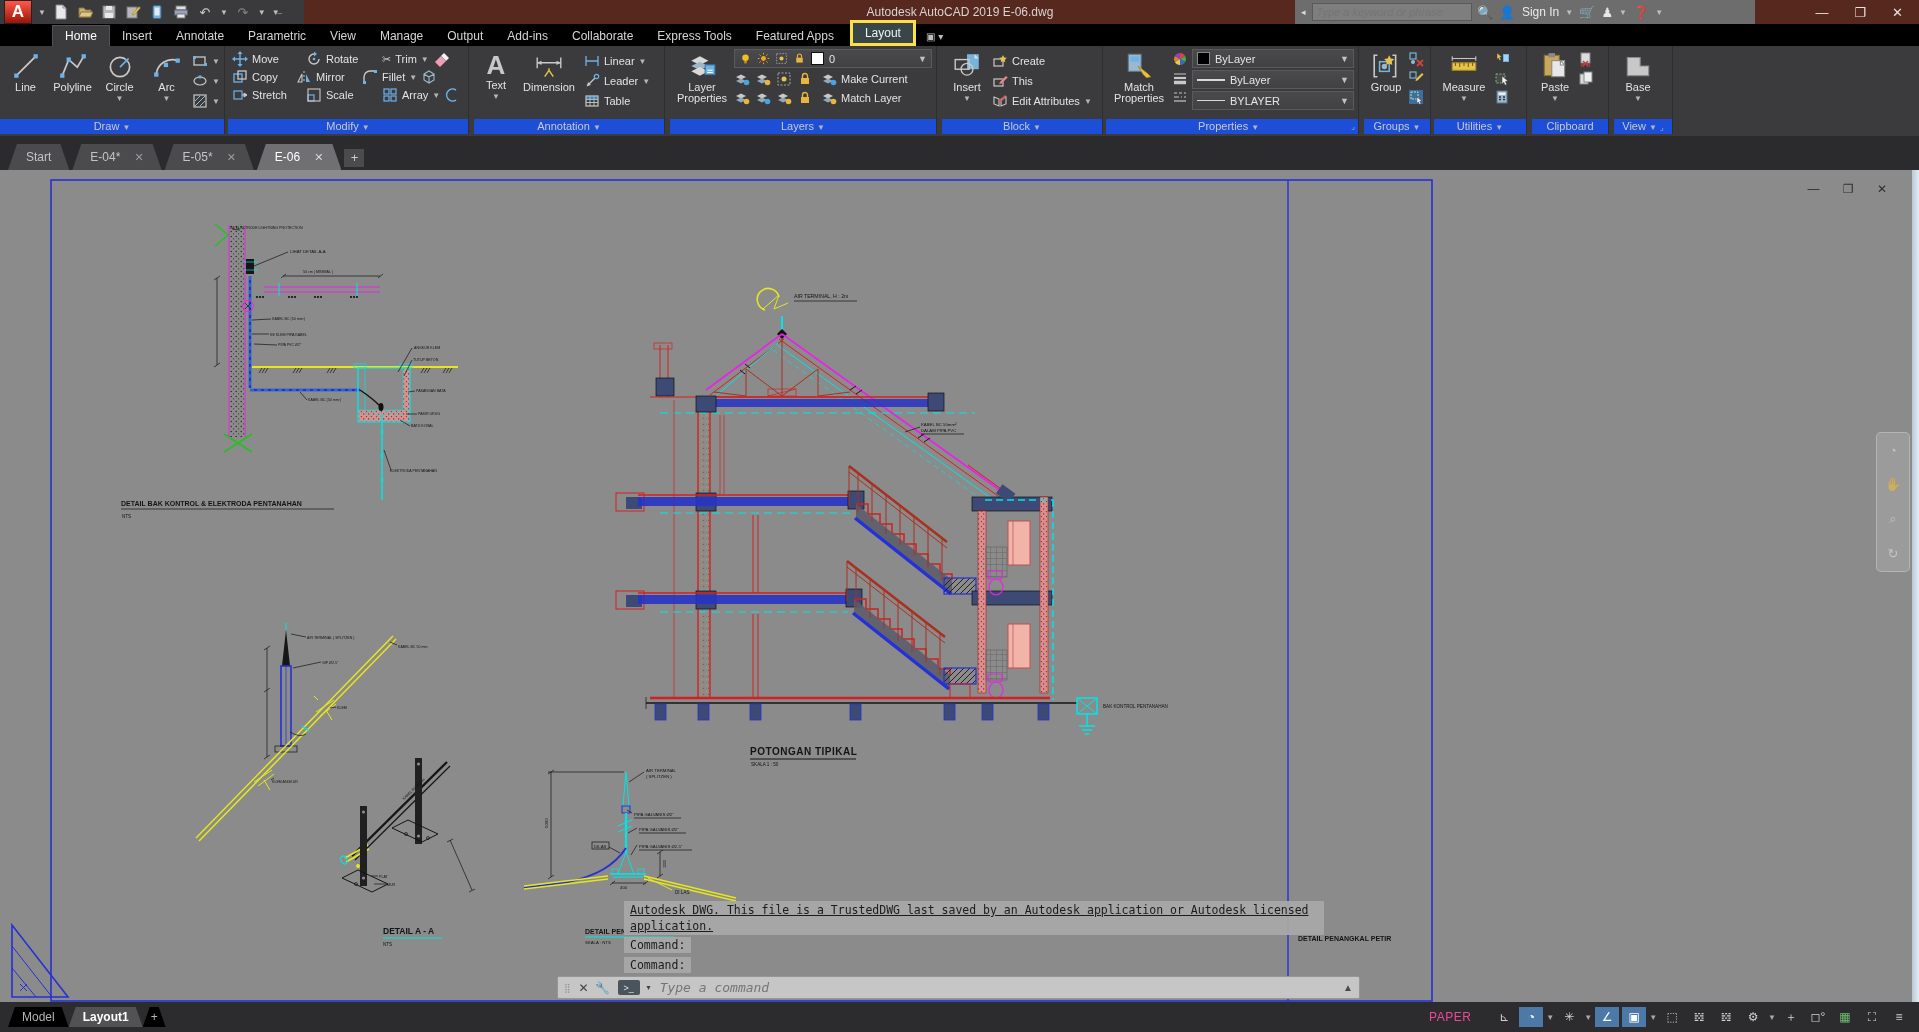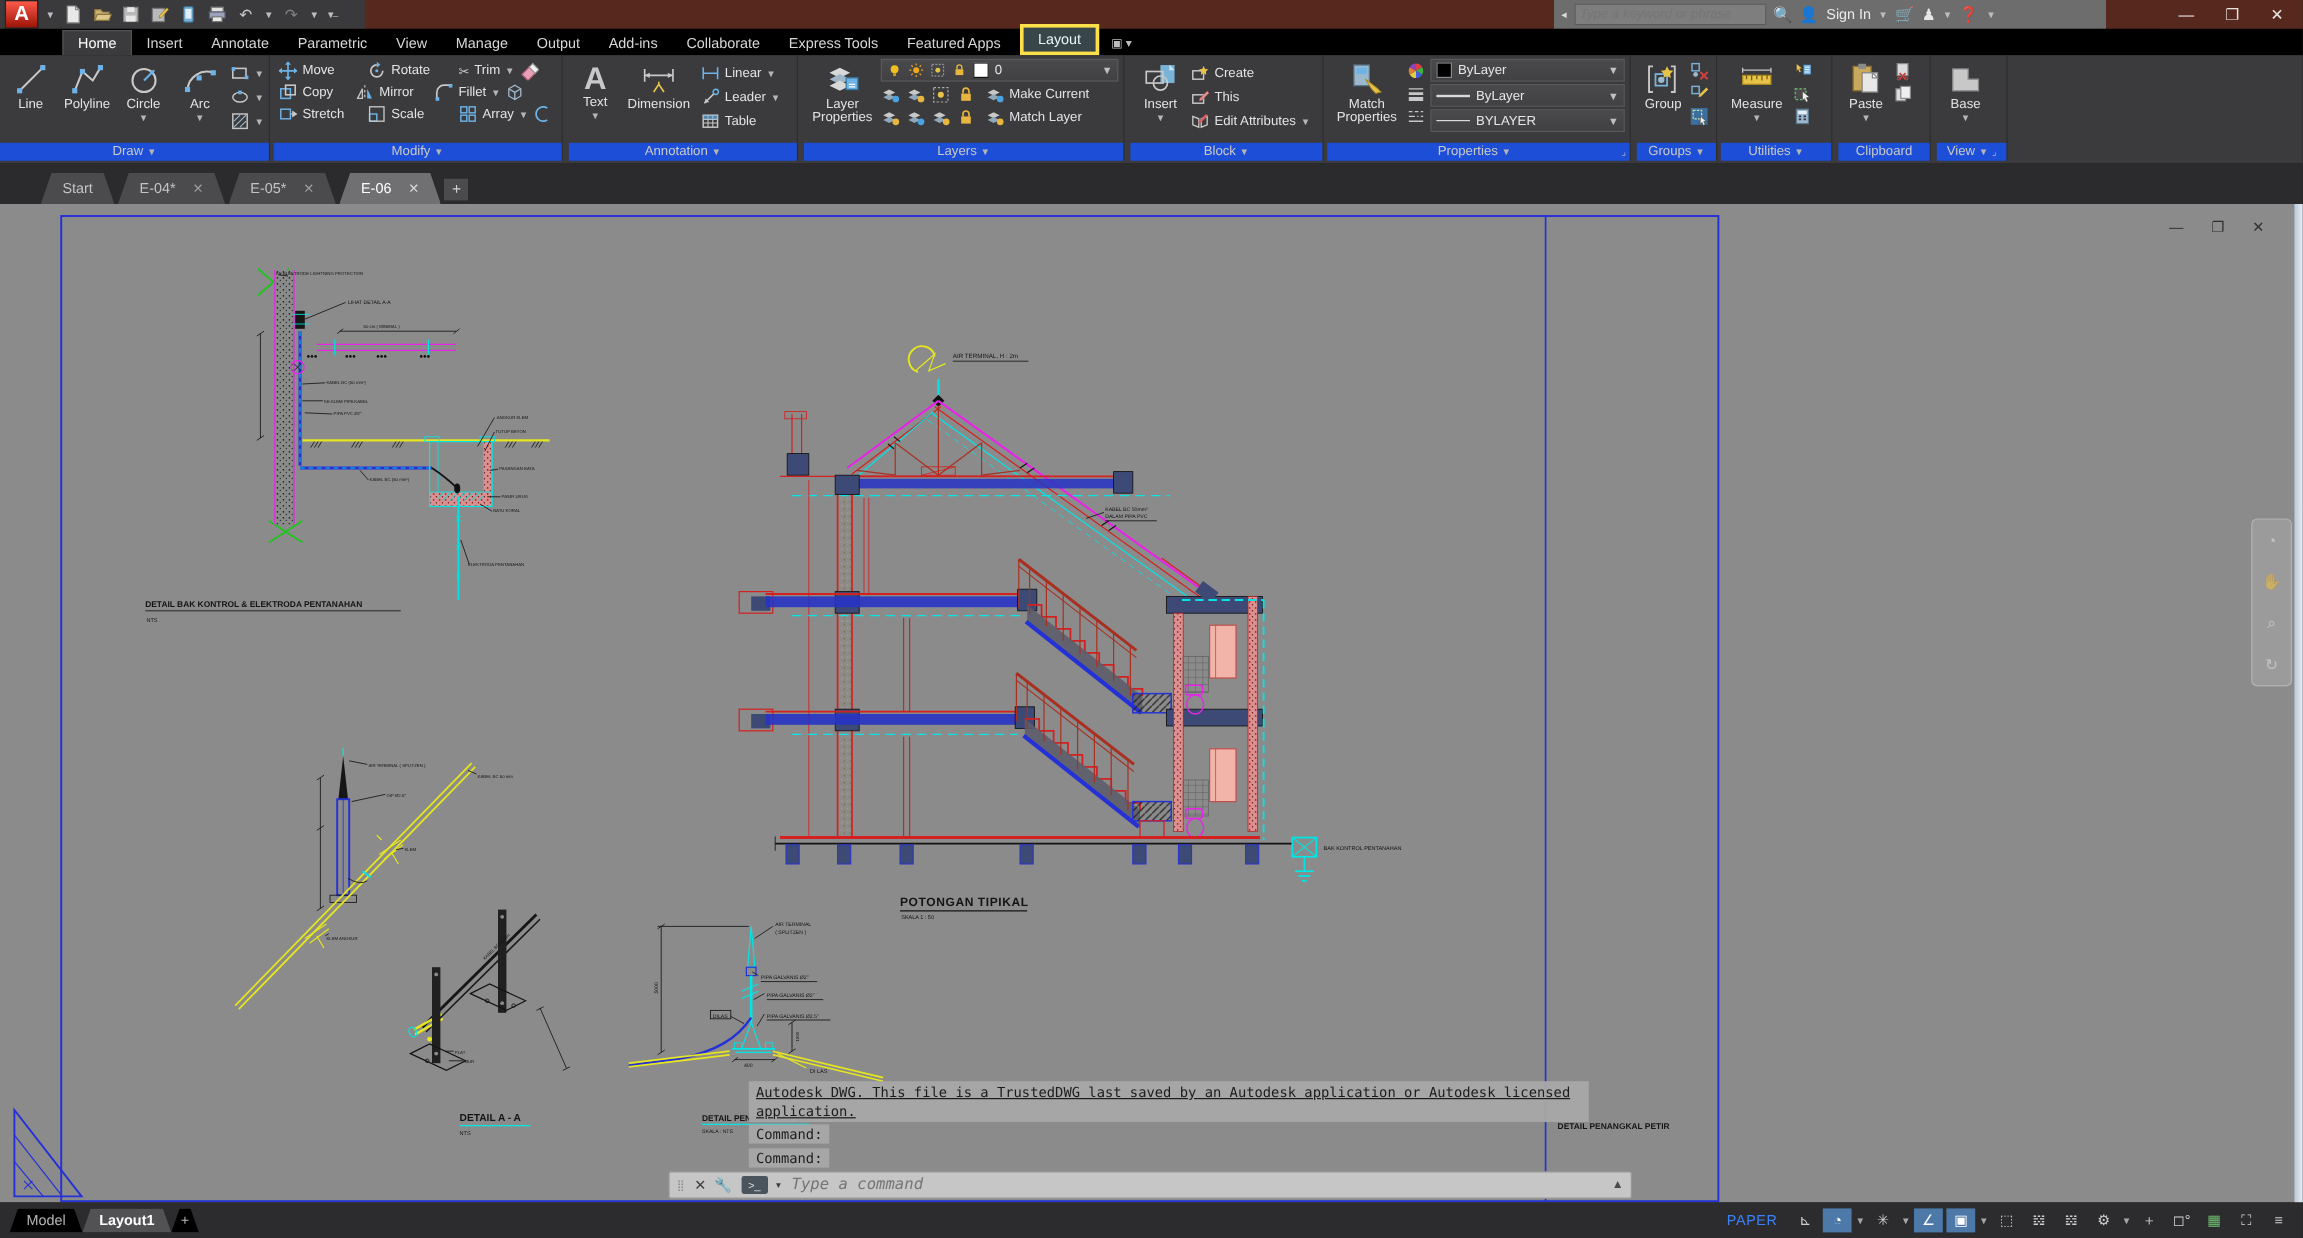--- a/index.html
+++ b/index.html
@@ -36,21 +36,21 @@
   .srow{display:flex;align-items:center;gap:4px;color:#e3e3e3;font-size:11px;white-space:nowrap;}
   .ddv{color:#b5b5b5;font-size:8px;}
   .ic16{width:16px;height:16px;flex:none;}
   .ic28{width:30px;height:30px;}
   .dropdown{display:flex;align-items:center;background:linear-gradient(#4a4a4c,#414143);border:1px solid #5a5a5c;
             color:#e6e6e6;font-size:11px;height:17px;padding:0 4px;gap:5px;}
   .dropdown .arrow{margin-left:auto;color:#c0c0c0;font-size:9px;}
   .swatch{width:11px;height:11px;background:#fff;border:1px solid #111;}
   .swatchb{width:11px;height:11px;background:#000;border:1px solid #888;}
   
-  #filetabs{left:0;top:136px;width:1919px;height:34px;background:#2b2b2d;display:flex;align-items:flex-end;padding-left:34px;box-sizing:border-box;gap:3px;}
+  #filetabs{left:0;top:136px;width:1919px;height:34px;background:#2b2b2d;display:flex;align-items:flex-end;padding-left:8px;box-sizing:border-box;gap:3px;}
   .ftab{height:26px;display:flex;align-items:center;gap:14px;padding:0 18px;font-size:12px;color:#c4c4c4;background:#4b4b4e;
         clip-path:polygon(9px 0,calc(100% - 9px) 0,100% 100%,0 100%);}
   .ftab.active{background:#707073;color:#fff;}
   .ftab .x{font-size:11px;color:#9c9c9c;}
   .ftab.active .x{color:#d8d8d8;}
   #ftplus{width:20px;height:18px;background:#4b4b4e;color:#cfcfcf;text-align:center;line-height:18px;font-size:13px;margin-bottom:3px;}
   
   #canvasarea{left:0;top:170px;width:1919px;height:832px;background:#8b8b8b;}
   #cadsvg{position:absolute;left:0;top:0;}
   #dwgbtns{position:absolute;right:22px;top:12px;color:#2f2f2f;font-size:12px;letter-spacing:10px;}
@@ -71,21 +71,21 @@
   #cmd-input{flex:1;background:transparent;border:none;outline:none;font-style:italic;font-size:13px;color:#404040;font-family:"DejaVu Sans Mono",monospace;}
   #cmd-up{color:#4a4a4a;font-size:10px;}
   
   #statusbar{left:0;top:1002px;width:1919px;height:30px;background:#2c2c2e;display:flex;align-items:center;box-sizing:border-box;padding:0 8px;}
   .mtab{height:20px;display:flex;align-items:center;padding:0 14px;font-size:12px;color:#b5b5b5;background:#000000;
         clip-path:polygon(7px 0,calc(100% - 7px) 0,100% 100%,0 100%);}
   .mtab.active{background:#525255;color:#fff;font-weight:bold;}
   #stright{margin-left:auto;display:flex;align-items:center;gap:3px;}
   .stic{min-width:20px;height:20px;display:flex;align-items:center;justify-content:center;color:#cfcfcf;font-size:12px;padding:0 2px;}
   .stic.blue{background:#4d79a8;color:#fff;}
-  .stpaper{color:#3b82f6;font-size:12px;margin-right:8px;letter-spacing:0.5px;}
+  .stpaper{color:#ec4899;font-size:12px;margin-right:18px;letter-spacing:0.5px;}
   .stdd{color:#a8a8a8;font-size:8px;}
 </style>
 </head>
 <body>
 
 <svg width="0" height="0" style="position:absolute">
   <defs>
     <symbol id="ic-line" viewBox="0 0 28 28">
         <line x1="5" y1="23" x2="23" y2="5" stroke="#c8c8c8" stroke-width="1.6"></line>
         <rect x="3" y="21" width="4" height="4" fill="#6db3e8"></rect>
@@ -383,20 +383,21 @@
           <svg class="ic16">
             <use href="#ic-plot"></use>
           </svg>
         </span>
       <span class="qic">↶</span>
         <span class="mini-dd">▼</span>
       <span class="qic" style="opacity:.5">↷</span>
         <span class="mini-dd">▼</span>
       <span class="mini-dd">▼̶</span>
     </div>
+    <div id="title-text" class="abs">Autodesk AutoCAD 2019   E-06.dwg</div>
     <div id="search-zone" class="abs">
       <span style="color:#dcdcdc;font-size:9px">◂</span>
       <input id="search-input" placeholder="Type a keyword or phrase" style="">
       <span class="tic">🔍</span>
       <span class="tic">👤</span>
       <span id="signin">Sign In</span>
       <span class="mini-dd">▼</span>
       <span class="tic">🛒</span>
       <span class="tic">♟</span>
         <span class="mini-dd">▼</span>

